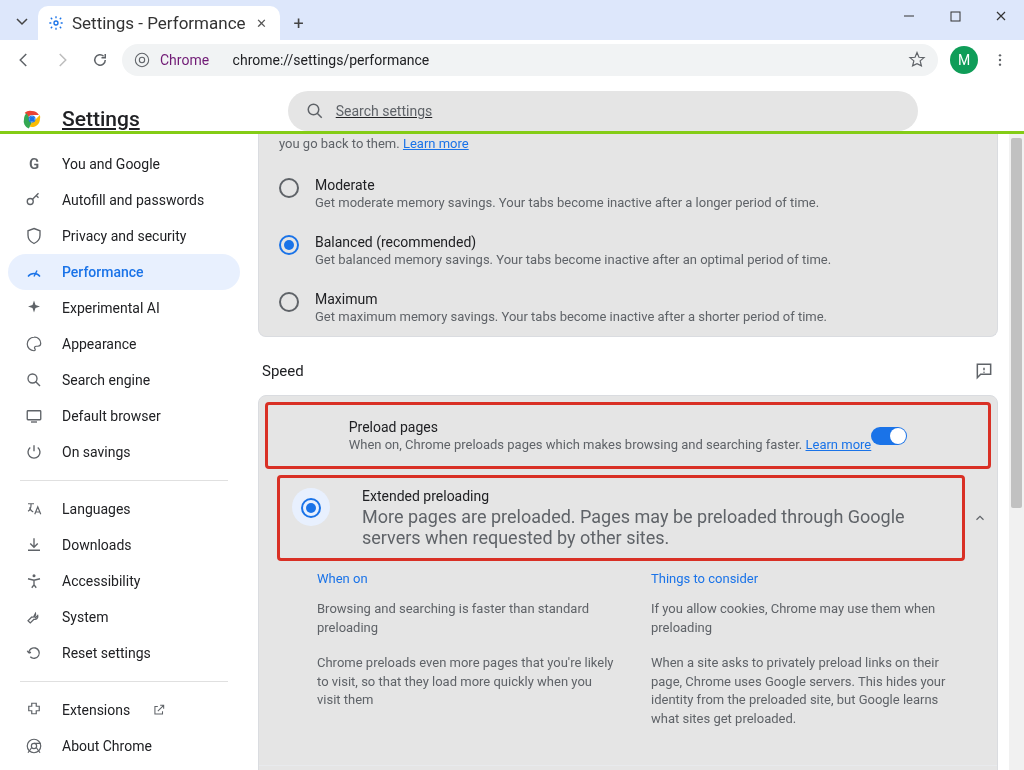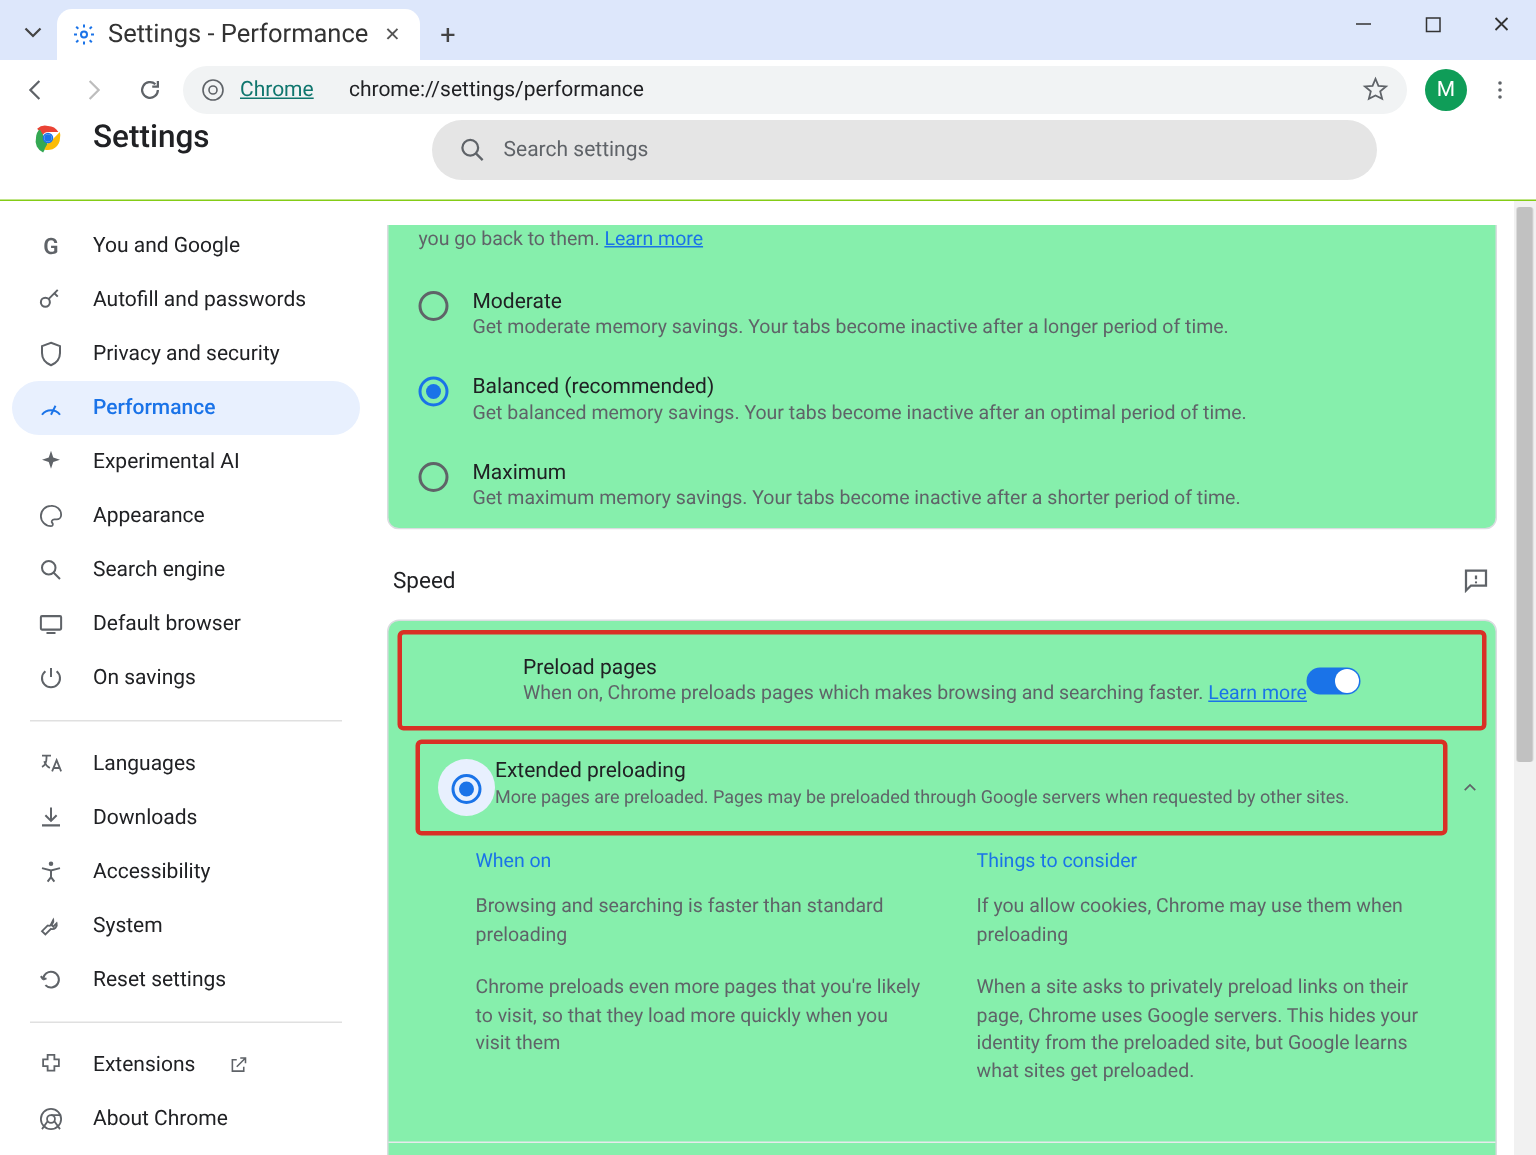--- a/index.html
+++ b/index.html
@@ -63,31 +63,32 @@
     height:32px;
     background:#f1f3f4;
     border-radius:16px;
     display:flex;
     align-items:center;
     padding:0 12px;
     gap:10px;
     font-size:14px;
     color:#202124;
   }
-  .omni-origin { color:#0f766e;text-decoration:underline; }
+  .omni-origin { color:#701a75; }
   .omni-right { margin-left:auto; display:flex; align-items:center; gap:6px;}
   .avatar { width:28px;height:28px;border-radius:50%;background:#0f9d58;color:#fff;display:flex;align-items:center;justify-content:center;font-size:14px;margin-left:6px;}
   
   .settings-header {
     height: 54px;
     display:flex;
-    align-items:flex-start;
+    align-items:flex-end;
     padding:0 20px;
-    border-bottom:1px solid #84cc16;
+    border-bottom:3px solid #84cc16;
     gap:18px;
+    text-decoration:underline;
   }
   .chrome-logo { width:24px;height:24px; }
   .settings-title { font-size:21px; font-weight:500; color:#202124;}
   .settings-search {
     margin-left:130px;
     height:40px;
     flex:0 0 630px;
     background:#e5e5e5;
     border-radius:50px;
     display:flex;
@@ -125,23 +126,22 @@
   .ext-launch { font-size:12px;color:#5f6368;margin-left:4px;}
   .main {
     flex:1;
     overflow-y:auto;
     padding: 0 26px 20px 10px;
     position: relative;
   }
   .card {
     border:1px solid #dadce0;
     border-radius:8px;
-    background:#86efac;
+    background:#e5e5e5;
     margin-bottom:20px;
-    margin-top:16px;
   }
   .row-intro {
     padding:2px 20px 14px 20px;
     font-size:13px;
     color:#5f6368;
   }
   .row-intro .link { color:#1a73e8; text-decoration:underline; cursor:pointer;}
   .radio-row {
     display:flex;
     align-items:flex-start;
@@ -168,21 +168,21 @@
   .preload-head .texts .t1{font-size:14px;color:#202124;}
   .preload-head .texts .t2{font-size:13px;color:#5f6368;margin-top:2px;}
   .toggle {
     width:36px;height:18px;background:#1a73e8;border-radius:10px;position:relative;flex-shrink:0;
   }
   .toggle::after{content:"";position:absolute;right:1px;top:1px;width:16px;height:16px;background:#fff;border-radius:50%;}
   .highlight-red { border:3px solid #d93025; border-radius:4px; }
   .hl1 { margin:0 6px 6px 6px;}
   .hl2 { margin:0 18px;}
   .ext-row {
-    display:flex;align-items:flex-start;gap:0;padding:14px 18px 14px 6px;
+    display:flex;align-items:flex-start;gap:32px;padding:14px 18px 14px 6px;
   }
   .ext-row .radio-wrap{width:38px;height:38px;border-radius:50%;background:#e8f0fe;display:flex;align-items:center;justify-content:center;flex-shrink:0;}
   .expand-chev{ margin-left:auto;font-size:14px;color:#5f6368;padding:6px 4px;align-self:center;width:28px;text-align:center;}
   .details-cols {
     display:flex;gap:36px;padding:10px 48px 20px 58px;
   }
   .col { flex:1; font-size:13px; color:#5f6368;}
   .col h4 { color:#1a73e8; font-size:13px; font-weight:400;margin-bottom:14px;}
   .col p { margin-bottom:16px; line-height:1.45;}
   .std-row {
@@ -482,21 +482,21 @@
       </div>
 
       <div style="display:flex;align-items:center;">
         <div class="highlight-red hl2" style="flex:1;margin-right:4px;">
           <div class="ext-row" style="padding:10px 12px;">
             <div class="radio-wrap">
                 <div class="radio sel"></div>
               </div>
             <div class="radio-txt" style="flex:1">
               <div class="t1" style="font-size:14px;color:#202124">Extended preloading</div>
-              <div class="t2" style="font-size:12px;color:#5f6368;margin-top:2px">More pages are preloaded. Pages may be preloaded through Google servers when requested by other sites.</div>
+              <div class="t2" style="font-size:18px;color:#5f6368;margin-top:2px">More pages are preloaded. Pages may be preloaded through Google servers when requested by other sites.</div>
             </div>
           </div>
         </div>
         <div class="expand-chev">
             <svg width="14" height="14" viewBox="0 0 24 24">
               <path d="M6 15l6-6 6 6" stroke="#5f6368" stroke-width="2" fill="none"></path>
             </svg>
           </div>
       </div>
 

